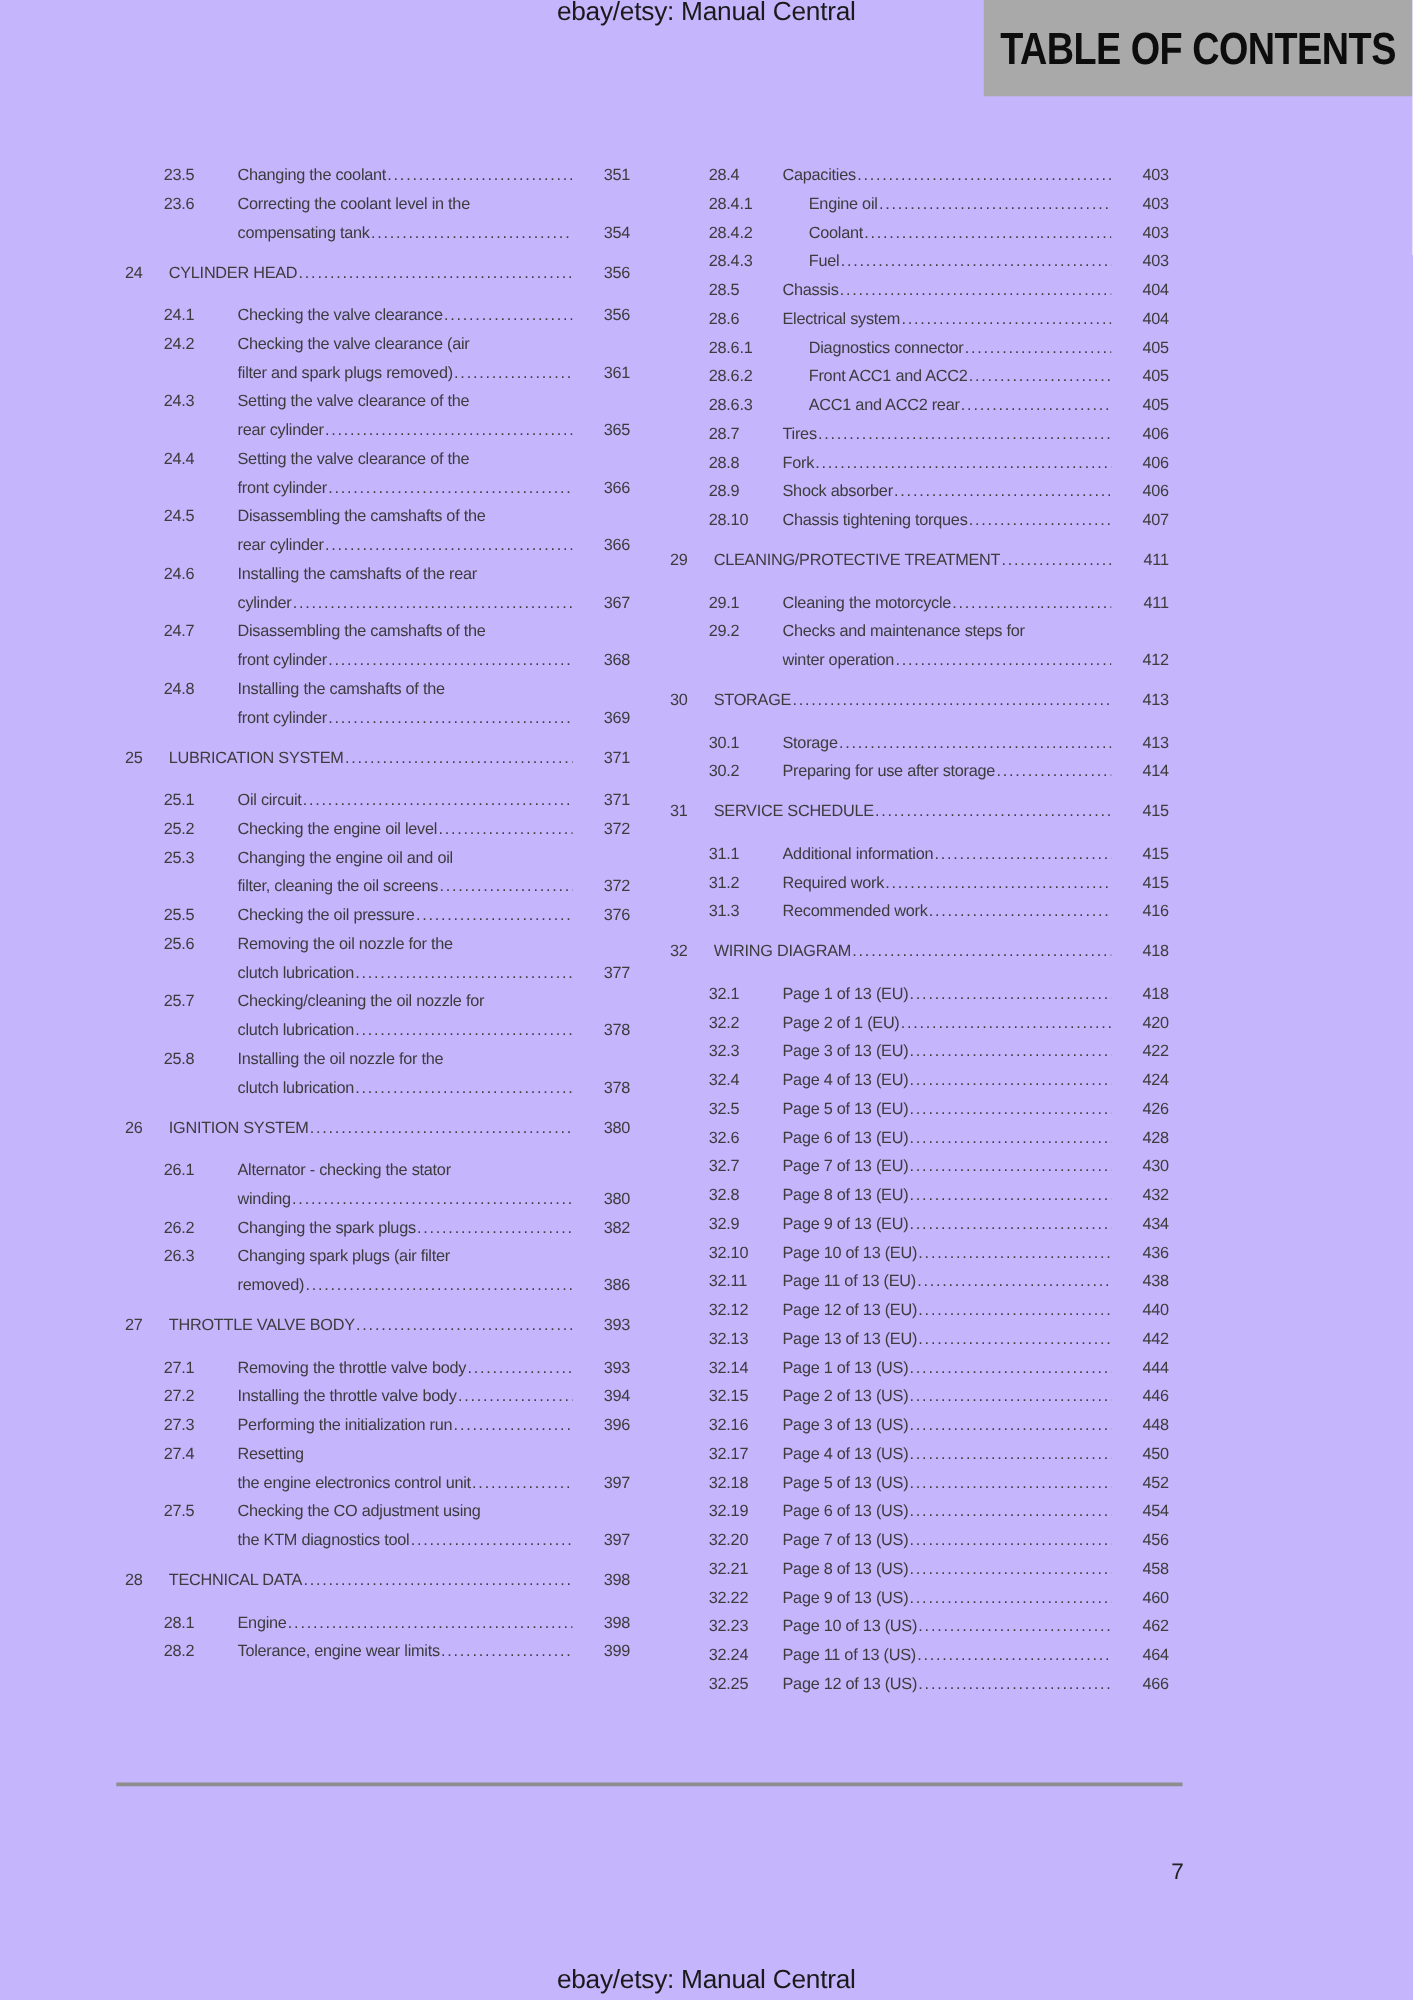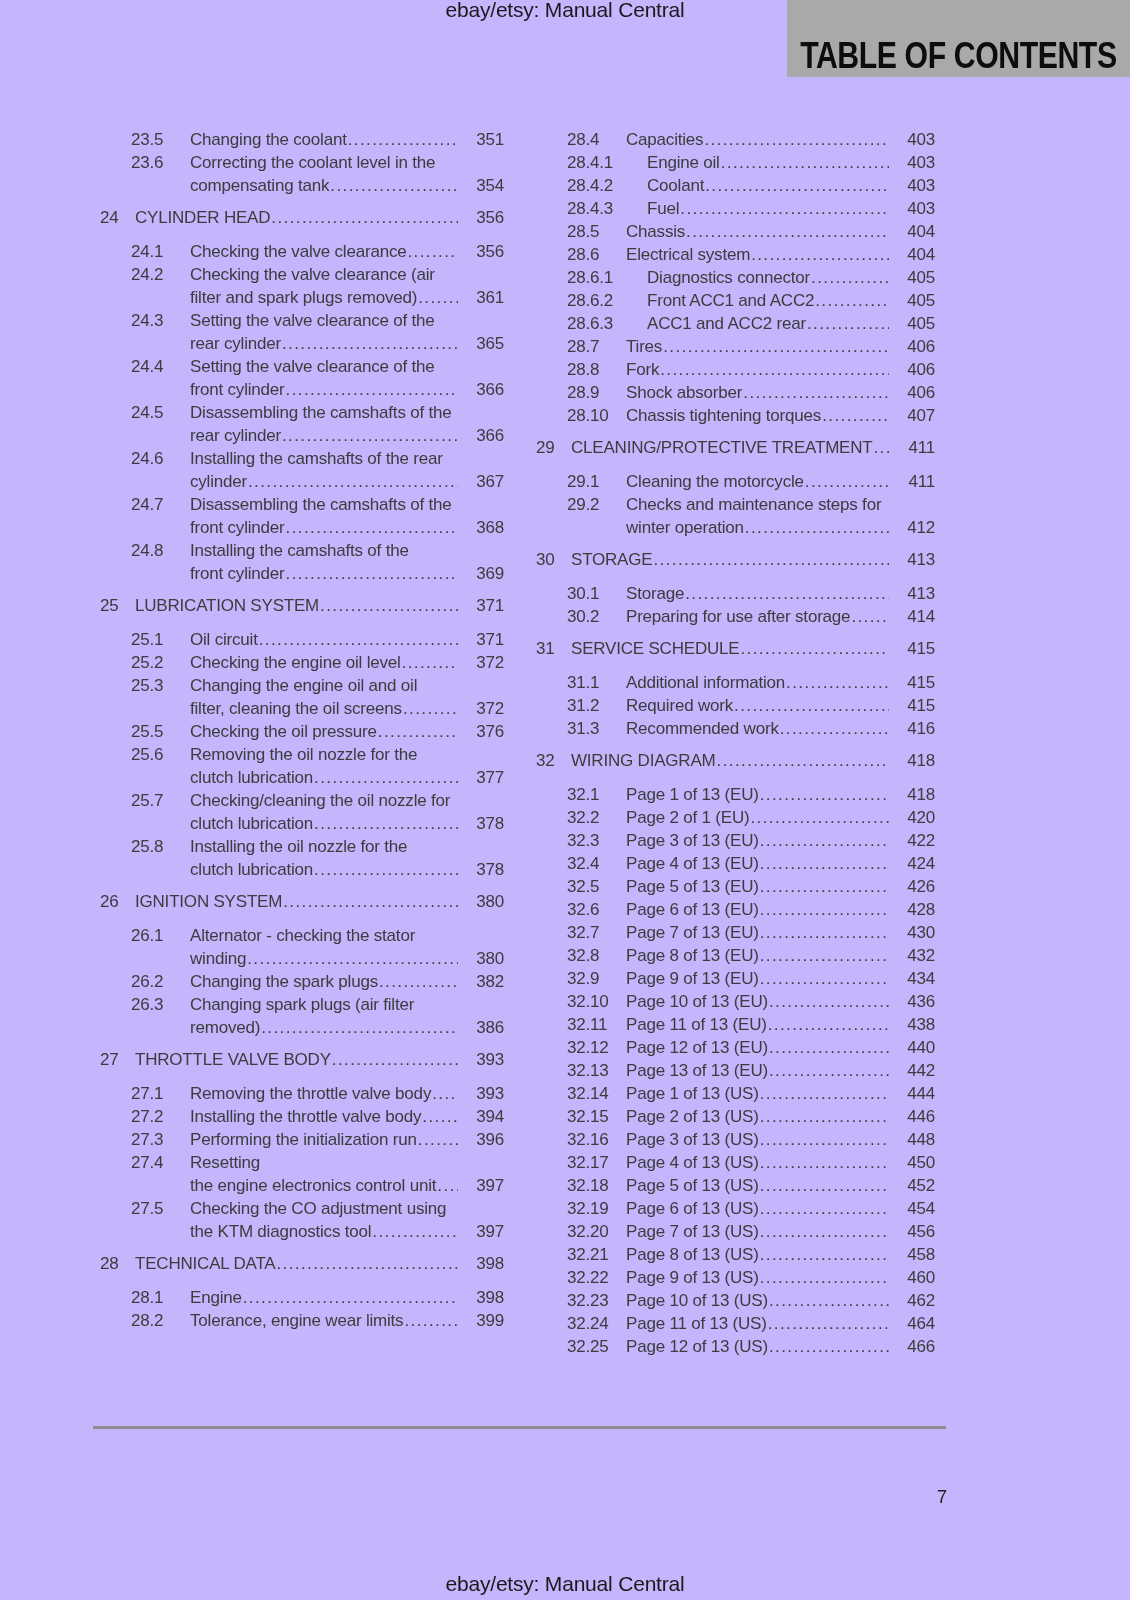--- a/index.html
+++ b/index.html
@@ -24,32 +24,32 @@
   .wm.top { top: -2px; }
   .wm.bottom { top: 1572px; }
   .banner {
     position: absolute;
     left: 787px;
     top: 0;
     width: 343px;
     height: 77px;
     background: #a9a9a9;
     display: flex;
-    align-items: flex-end;
+    align-items: center;
     justify-content: center;
   }
   .banner .banner-label {
     font-weight: 700;
     font-size: 36px;
     color: #0d0d0d;
     white-space: nowrap;
     transform: scaleX(0.84);
     letter-spacing: -0.5px;
   }
-  .col { position: absolute; top: 128px; font-size: 17px; letter-spacing: -0.2px; }
+  .col { position: absolute; top: 128px; font-size: 13px; letter-spacing: -0.2px; }
   #col-left  { left: 100px; width: 404px; }
   #col-right { left: 536px; width: 399px; }
   .entry { display: flex; align-items: flex-start; line-height: 23px; }
   .entry .num { flex: none; }
   .lvl1 { margin: 9px 0 11px 0; }
   .lvl1 .num { width: 35px; }
   .lvl2 { padding-left: 31px; }
   .lvl2 .num { width: 59px; }
   .lvl3 { padding-left: 31px; justify-content: center; }
   .lvl3 .num { width: 80px; }

